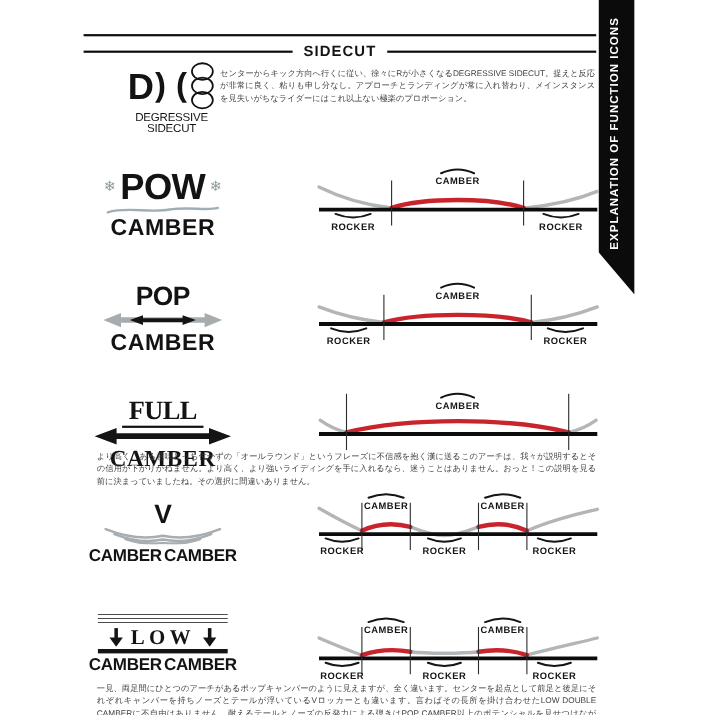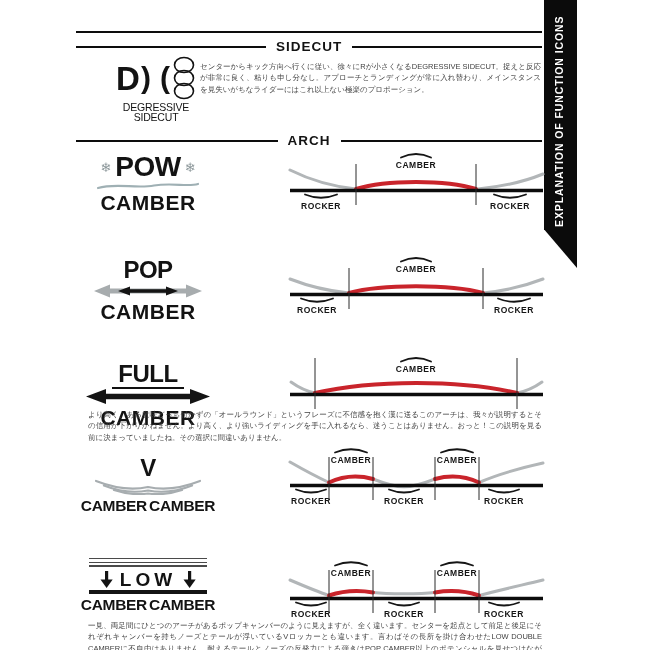--- a/index.html
+++ b/index.html
@@ -29,32 +29,32 @@
   .sc-p2{margin-left:9px;}
   .rings{margin-left:2px;}
   .rings ellipse{fill:none;stroke:#111;stroke-width:1.6px;}
   .sc-cap{margin-top:3px;font-size:10.5px;font-weight:normal;line-height:.95;letter-spacing:-.2px;}
   .sc-cap span{display:block;}
 
   
   .icon-box{position:absolute;text-align:center;display:flex;flex-direction:column;align-items:center;}
   .irow{display:flex;align-items:center;justify-content:center;gap:4px;line-height:1;}
   .flake{font-size:13px;color:#8d989b;}
-  .t26{font-size:28px;font-weight:bold;letter-spacing:-.5px;line-height:1;}
+  .t26{font-size:33px;font-weight:bold;letter-spacing:-.5px;line-height:1;}
   .t24{font-size:24px;font-weight:bold;letter-spacing:-.5px;line-height:1;}
   .t21{font-size:21px;font-weight:bold;letter-spacing:.5px;line-height:1;margin-top:2px;}
   .cc{display:flex;gap:2px;font-size:15.5px;font-weight:bold;letter-spacing:-.3px;line-height:1;margin-top:3px;}
   .wave path{fill:none;stroke:#9fb0b4;stroke-width:2.2px;stroke-linecap:round;}
   .vwaves path{fill:none;stroke:#a7adb0;stroke-width:2.2px;stroke-linecap:round;}
   .arrow-fill{fill:#a7acae;}
   .arrow-fill-dark{fill:#141414;}
   .full-underline{border-bottom:2.5px solid #111;padding:0 6px 1px 6px;}
   .low-stripes{width:118px;height:11px;
      background:repeating-linear-gradient(180deg,#4a4a4a 0 1.4px,transparent 1.4px 3.6px);}
-  .low-row{display:flex;align-items:center;justify-content:center;gap:7px;margin-top:1px;}
+  .low-row{display:flex;align-items:center;justify-content:center;gap:7px;margin-top:1px;font-family:Liberation Serif, serif;}
   .t19{font-size:19px;font-weight:bold;letter-spacing:4px;line-height:1;}
   .low-bar{width:118px;height:3.5px;background:#141414;margin-top:1px;}
 
   
   .diagram{position:absolute;}
   .diagram .tip{stroke:#b2b6b8;stroke-width:3px;fill:none;stroke-linecap:round;}
   .diagram .camber{stroke:#c9242b;stroke-width:4px;fill:none;stroke-linecap:round;}
   .diagram .base{stroke:#0c0c0c;stroke-width:3.5px;}
   .diagram .contact{stroke:#2b2b2b;stroke-width:1px;}
   .diagram .arc{stroke:#151515;stroke-width:1.8px;fill:none;stroke-linecap:round;}
@@ -89,25 +89,20 @@
         <ellipse cx="12" cy="35" rx="9.5" ry="7.5"></ellipse>
       </svg>
     </div>
     <div class="sc-cap">
       <span>DEGRESSIVE</span>
       <span>SIDECUT</span>
     </div>
   </div>
   <p class="desc" style="left:200px;top:61px;width:341px;">センターからキック方向へ行くに従い、徐々にRが小さくなるDEGRESSIVE SIDECUT。捉えと反応が非常に良く、粘りも申し分なし。アプローチとランディングが常に入れ替わり、メインスタンスを見失いがちなライダーにはこれ以上ない極楽のプロポーション。</p>
 
-  <div class="heading" style="top:133px;">
-    <span class="hline"></span>
-    <span class="htext">ARCH</span>
-    <span class="hline"></span>
-  </div>
 
   <div class="icon-box" style="left:80px;top:153px;width:136px;">
     <div class="irow">
       <span class="flake">❄</span>
       <span class="t26">POW</span>
       <span class="flake">❄</span>
     </div>
     <svg class="wave" width="104" height="9" viewBox="0 0 104 9">
       <path d="M2,7 C20,1.5 40,8 58,4.5 C76,1.5 92,6 102,3"></path>
     </svg>
@@ -148,21 +143,21 @@
     <line class="contact" x1="195" y1="16" x2="195" y2="57"></line>
     <path class="arc" d="M113,9.5 Q128,2.5 143,9.5"></path>
     <text x="128" y="19.5">CAMBER</text>
     <path class="arc" d="M13,46.5 Q29,53 45,46.5"></path>
     <text x="29" y="61">ROCKER</text>
     <path class="arc" d="M210,46.5 Q226,53 242,46.5"></path>
     <text x="226" y="61">ROCKER</text>
   </svg>
 
 
-  <div class="icon-box" style="left:80px;top:362px;width:136px;">
+  <div class="icon-box" style="left:80px;top:362px;width:136px;font-family:Liberation Serif, serif;">
     <div class="t24 full-underline">FULL</div>
     <svg width="128" height="17" viewBox="0 0 128 17" style="margin-top:-1px;">
       <path class="arrow-fill-dark" d="M2,8.5 L22,1 L22,5.8 L106,5.8 L106,1 L126,8.5 L106,16 L106,11.2 L22,11.2 L22,16 Z"></path>
     </svg>
     <div class="t21">CAMBER</div>
   </div>
 
   <svg class="diagram" style="left:288px;top:352px;" width="257" height="64" viewBox="0 0 257 64">
     <path class="tip" d="M3,30 C10,35 17,39 27,41"></path>
     <path class="tip" d="M254,30 C247,35 240,39 229,41"></path>

